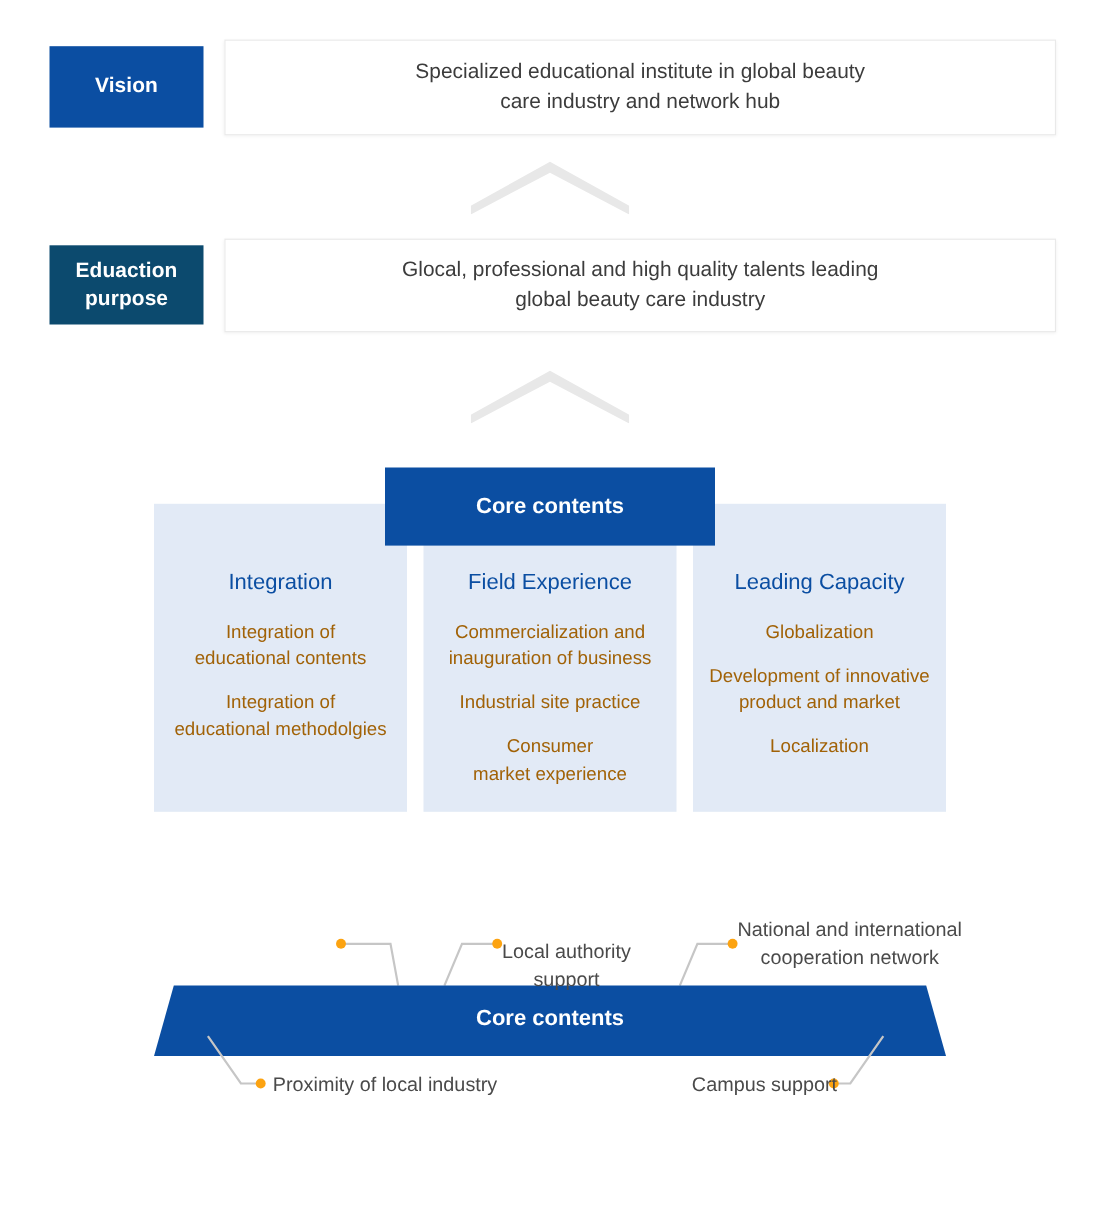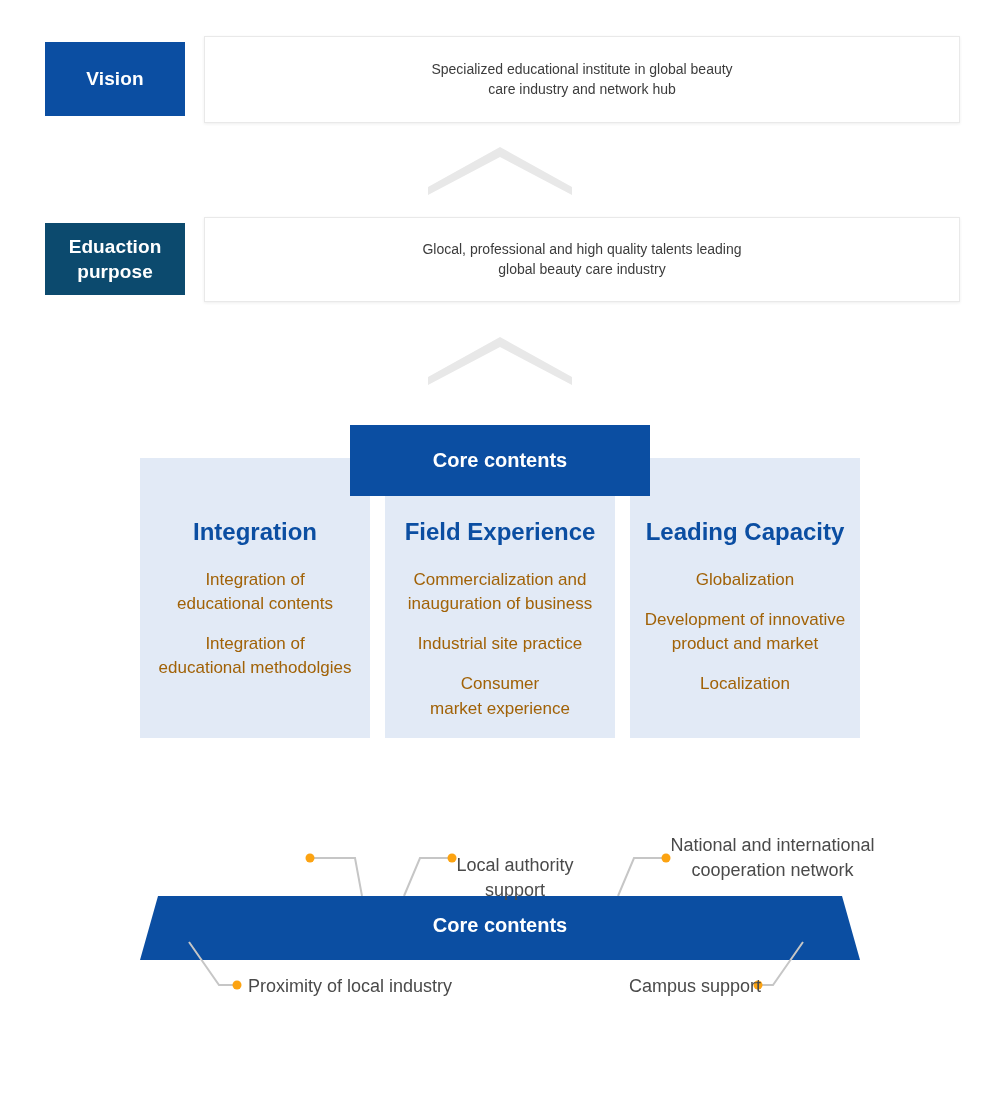--- a/index.html
+++ b/index.html
@@ -59,21 +59,21 @@
   }
   .statement-vision {
     left: 204px; top: 36px;
     width: 754px; height: 85px;
   }
   .statement-purpose {
     left: 204px; top: 217px;
     width: 754px; height: 83px;
   }
   .statement-text {
-    font-size: 14px;
+    font-size: 19px;
     line-height: 1.42;
     color: #3c3c3c;
     text-align: center;
     white-space: pre-line;
   }
 
   
   .chevron {
     position: absolute;
     left: 428px;
@@ -109,22 +109,22 @@
   .panel-col {
     width: 230px;
     height: 280px;
     background: #e2eaf6;
     box-sizing: border-box;
     padding: 60px 8px 0 8px;
     text-align: center;
   }
   .col-title {
     color: #0b4ea2;
-    font-weight: bold;
-    font-size: 24px;
+    font-weight: normal;
+    font-size: 20px;
     margin-bottom: 22px;
   }
   .col-item {
     font-size: 17px;
     line-height: 1.42;
     color: #a16207;
     margin-bottom: 16px;
     white-space: pre-line;
   }
 

